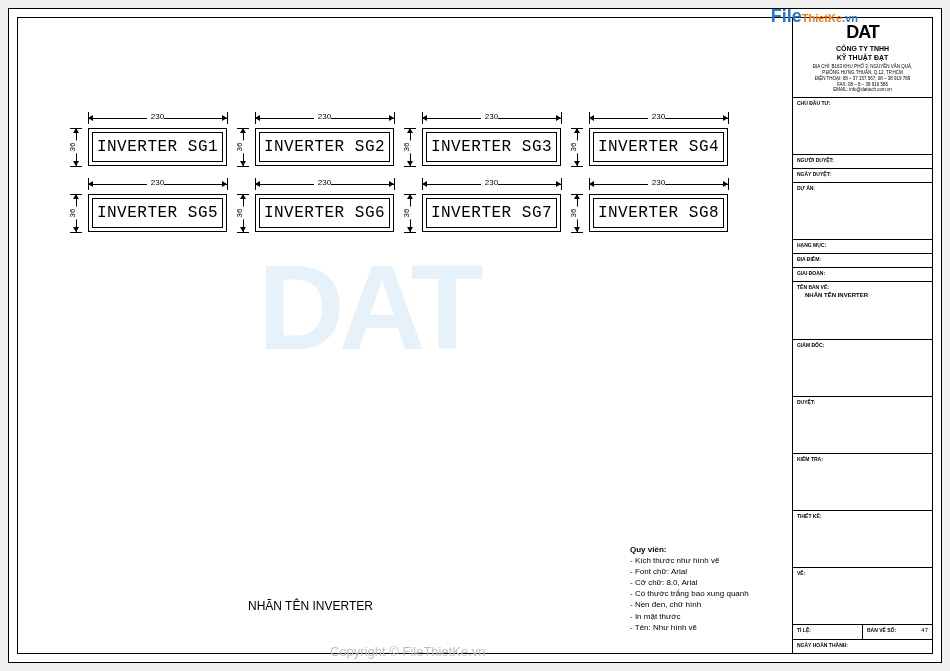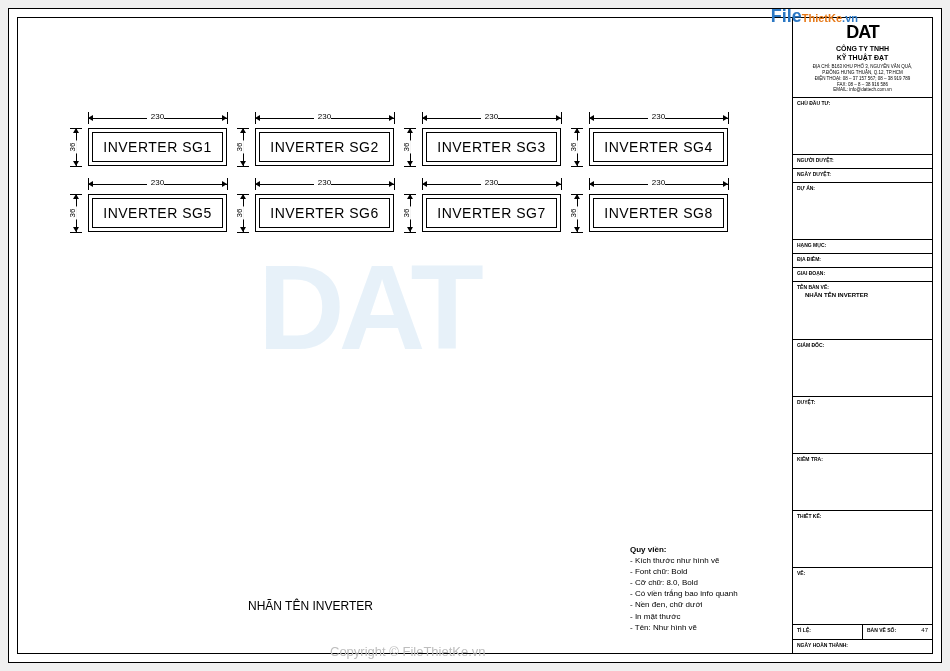--- a/index.html
+++ b/index.html
@@ -157,22 +157,22 @@
     border: 1.5px solid #000;
     padding: 3px;
     height: 38px;
   }
   .nameplate-inner {
     border: 1px solid #000;
     height: 100%;
     display: flex;
     align-items: center;
     justify-content: center;
-    font-family: Liberation Sans, sans-serif;
-    font-size: 14px;
+    font-family: Liberation Mono, monospace;
+    font-size: 16px;
     font-weight: 400;
     letter-spacing: 0.5px;
   }
 
   .sheet-title {
     position: absolute;
     left: 230px;
     bottom: 40px;
     font-size: 12px;
     font-family: Arial;
@@ -341,24 +341,24 @@
               <div class="nameplate-inner">INVERTER SG8</div>
             </div>
         </div>
       </div>
 
       <div class="sheet-title">NHÃN TÊN INVERTER</div>
 
       <div class="spec-box">
         <div class="hd">Quy viền:</div>
         <div>- Kích thước như hình vẽ</div>
-        <div>- Font chữ: Bold</div>
-        <div>- Cỡ chữ: 8.0, Bold</div>
-        <div>- Có viền trắng bao info quanh</div>
-        <div>- Nền đen, chữ dưới</div>
+        <div>- Font chữ: Arial</div>
+        <div>- Cỡ chữ: 8.0, Arial</div>
+        <div>- Có thước trắng bao xung quanh</div>
+        <div>- Nền đen, chữ hình</div>
         <div>- In mặt thước</div>
         <div>- Tên: Như hình vẽ</div>
       </div>
     </div>
 
     <div class="titleblock">
       <div class="tb-head">
         <div class="tb-logo">DAT</div>
         <div class="tb-company">CÔNG TY TNHH</div>
         <div class="tb-company">KỸ THUẬT ĐẠT</div>

